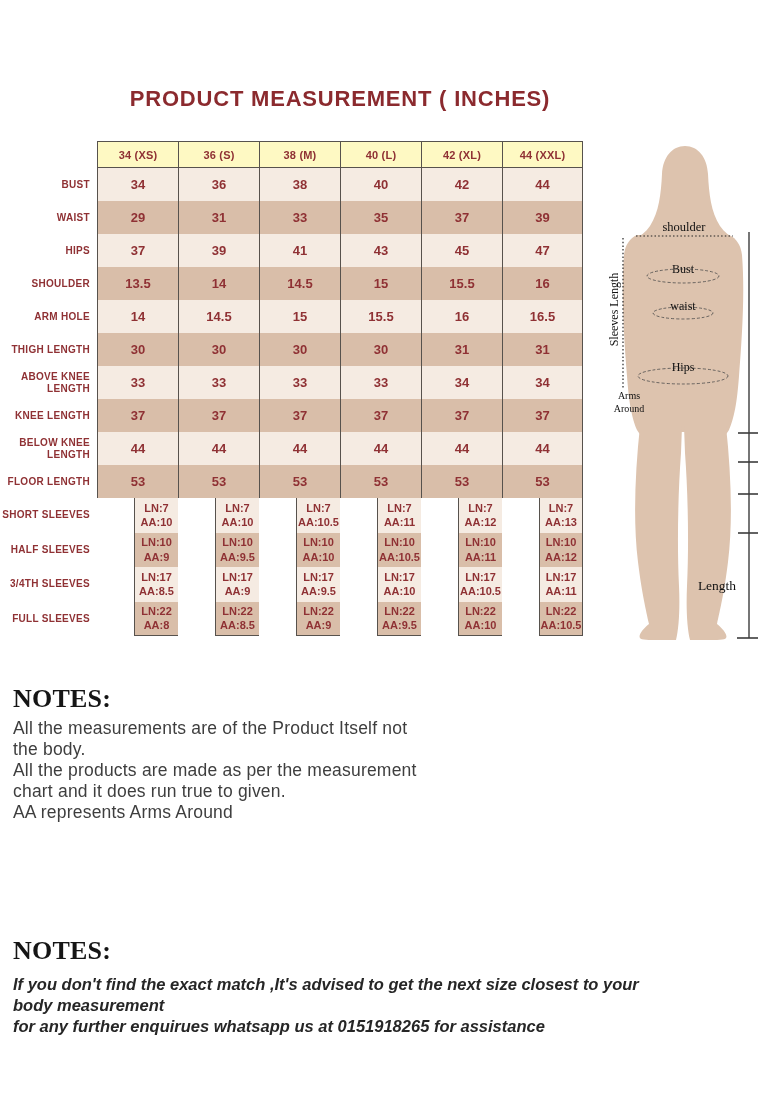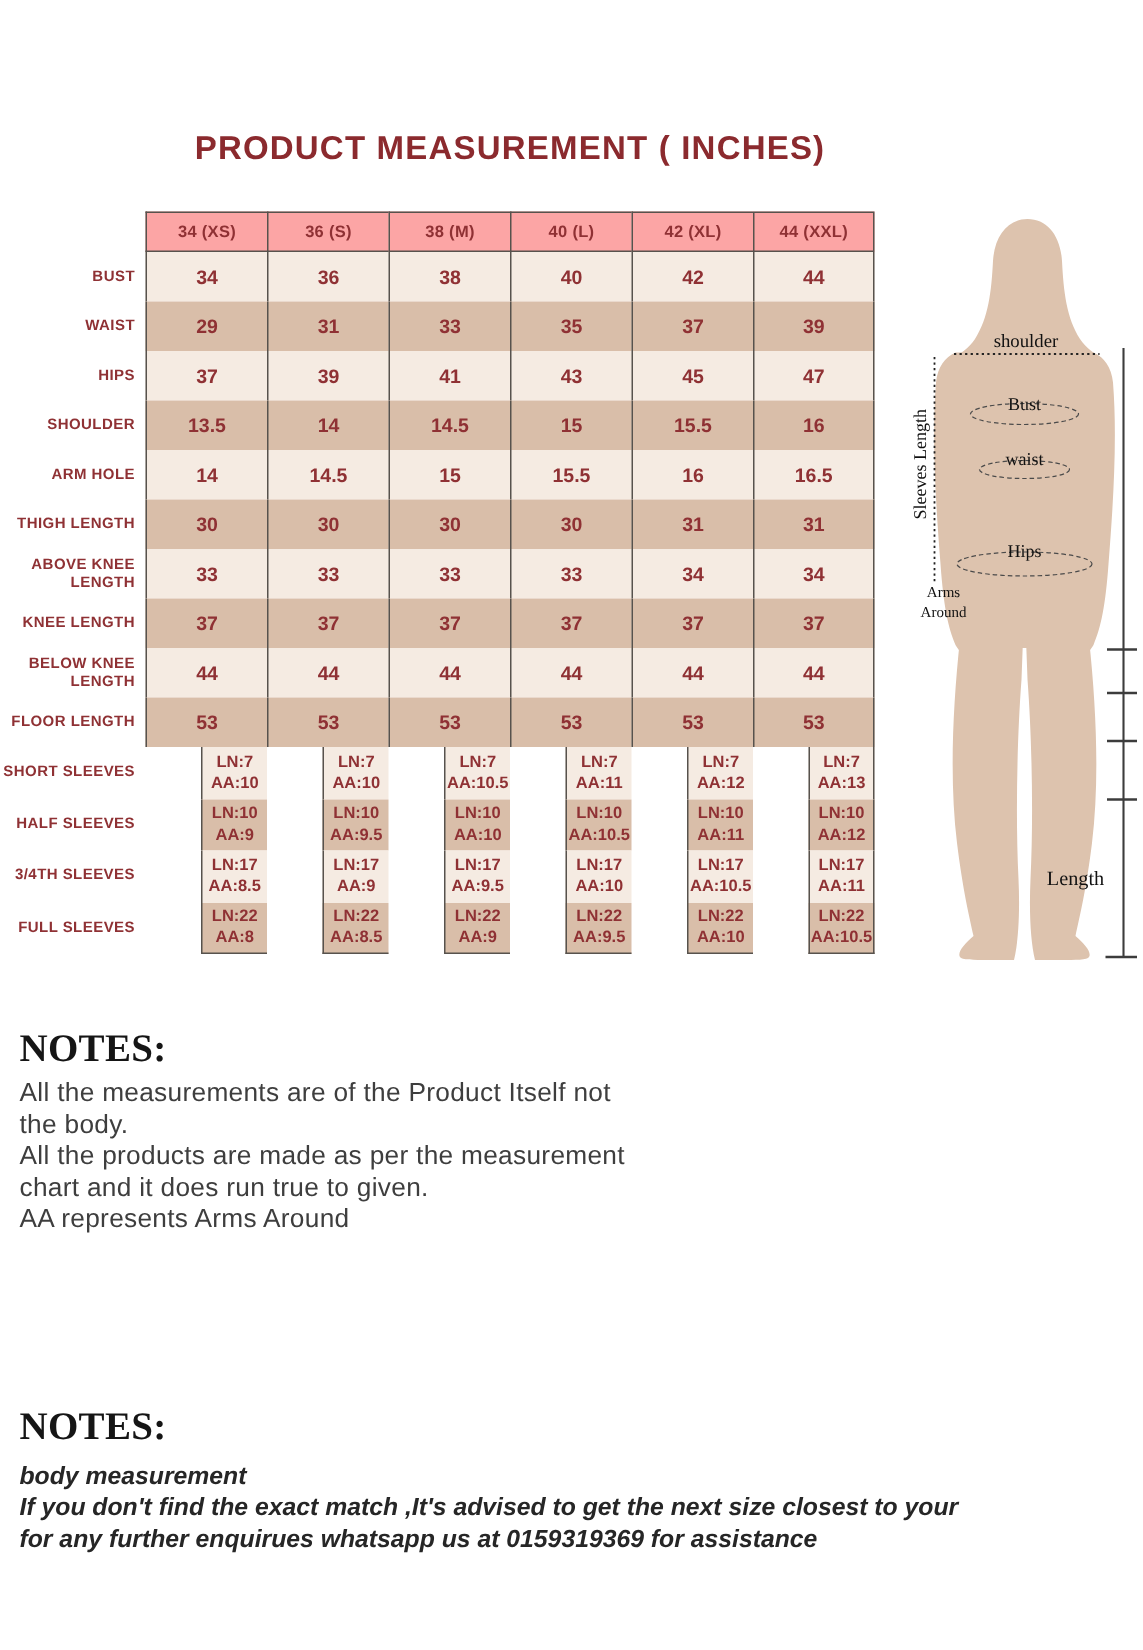--- a/index.html
+++ b/index.html
@@ -9,21 +9,21 @@
   
   .title{position:absolute;left:97px;top:86px;width:486px;text-align:center;
          font-size:22px;font-weight:800;letter-spacing:0.8px;color:#8b2a2e;}
 
   
   .grid{position:absolute;left:7px;top:141px;
         display:grid;
         grid-template-columns:90px repeat(6,81px);
         grid-template-rows:27px repeat(10,33px) repeat(4,34.5px);}
   .grid > div{display:flex;align-items:center;justify-content:center;box-sizing:border-box;}
-  .hcell{background:#fca5a5;border:1.5px solid #57524d;border-right:none;
+  .hcell{background:#fef9c3;border:1.5px solid #57524d;border-right:none;
          font-size:11px;font-weight:bold;color:#8f3134;letter-spacing:0.2px;}
   .lcell{background:transparent;justify-content:flex-end !important;text-align:right;
          padding-right:7px;font-size:10px;font-weight:bold;color:#8f3134;
          letter-spacing:0.3px;white-space:pre;line-height:12px;}
   .vcell{border-left:1.5px solid #57524d;font-size:13px;font-weight:bold;color:#8f3134;
          text-align:center;white-space:pre;}
   .vcell.sleeve{font-size:11px;line-height:14.5px;margin-left:37px;}
   .vcell.cream{background:#f5ebe2;}
   .vcell.tan{background:#d9bea9;}
   .lastcol{border-right:1.5px solid #57524d !important;}
@@ -238,18 +238,18 @@
   <div class="notes-body nb1">
       <div>All the measurements are of the Product Itself not</div>
       <div>the body.</div>
       <div>All the products are made as per the measurement</div>
       <div>chart and it does run true to given.</div>
       <div>AA represents Arms Around</div>
     </div>
 
   <div class="notes-head nh2">NOTES:</div>
   <div class="notes-body nb2">
+      <div>If you don't find the exact match ,It's advised to get the next size closest to your</div>
       <div>body measurement</div>
-      <div>If you don't find the exact match ,It's advised to get the next size closest to your</div>
-      <div>for any further enquirues whatsapp us at 0159319369 for assistance</div>
+      <div>for any further enquirues whatsapp us at 0151918265 for assistance</div>
     </div>
 
 </div>
 
 </body></html>

